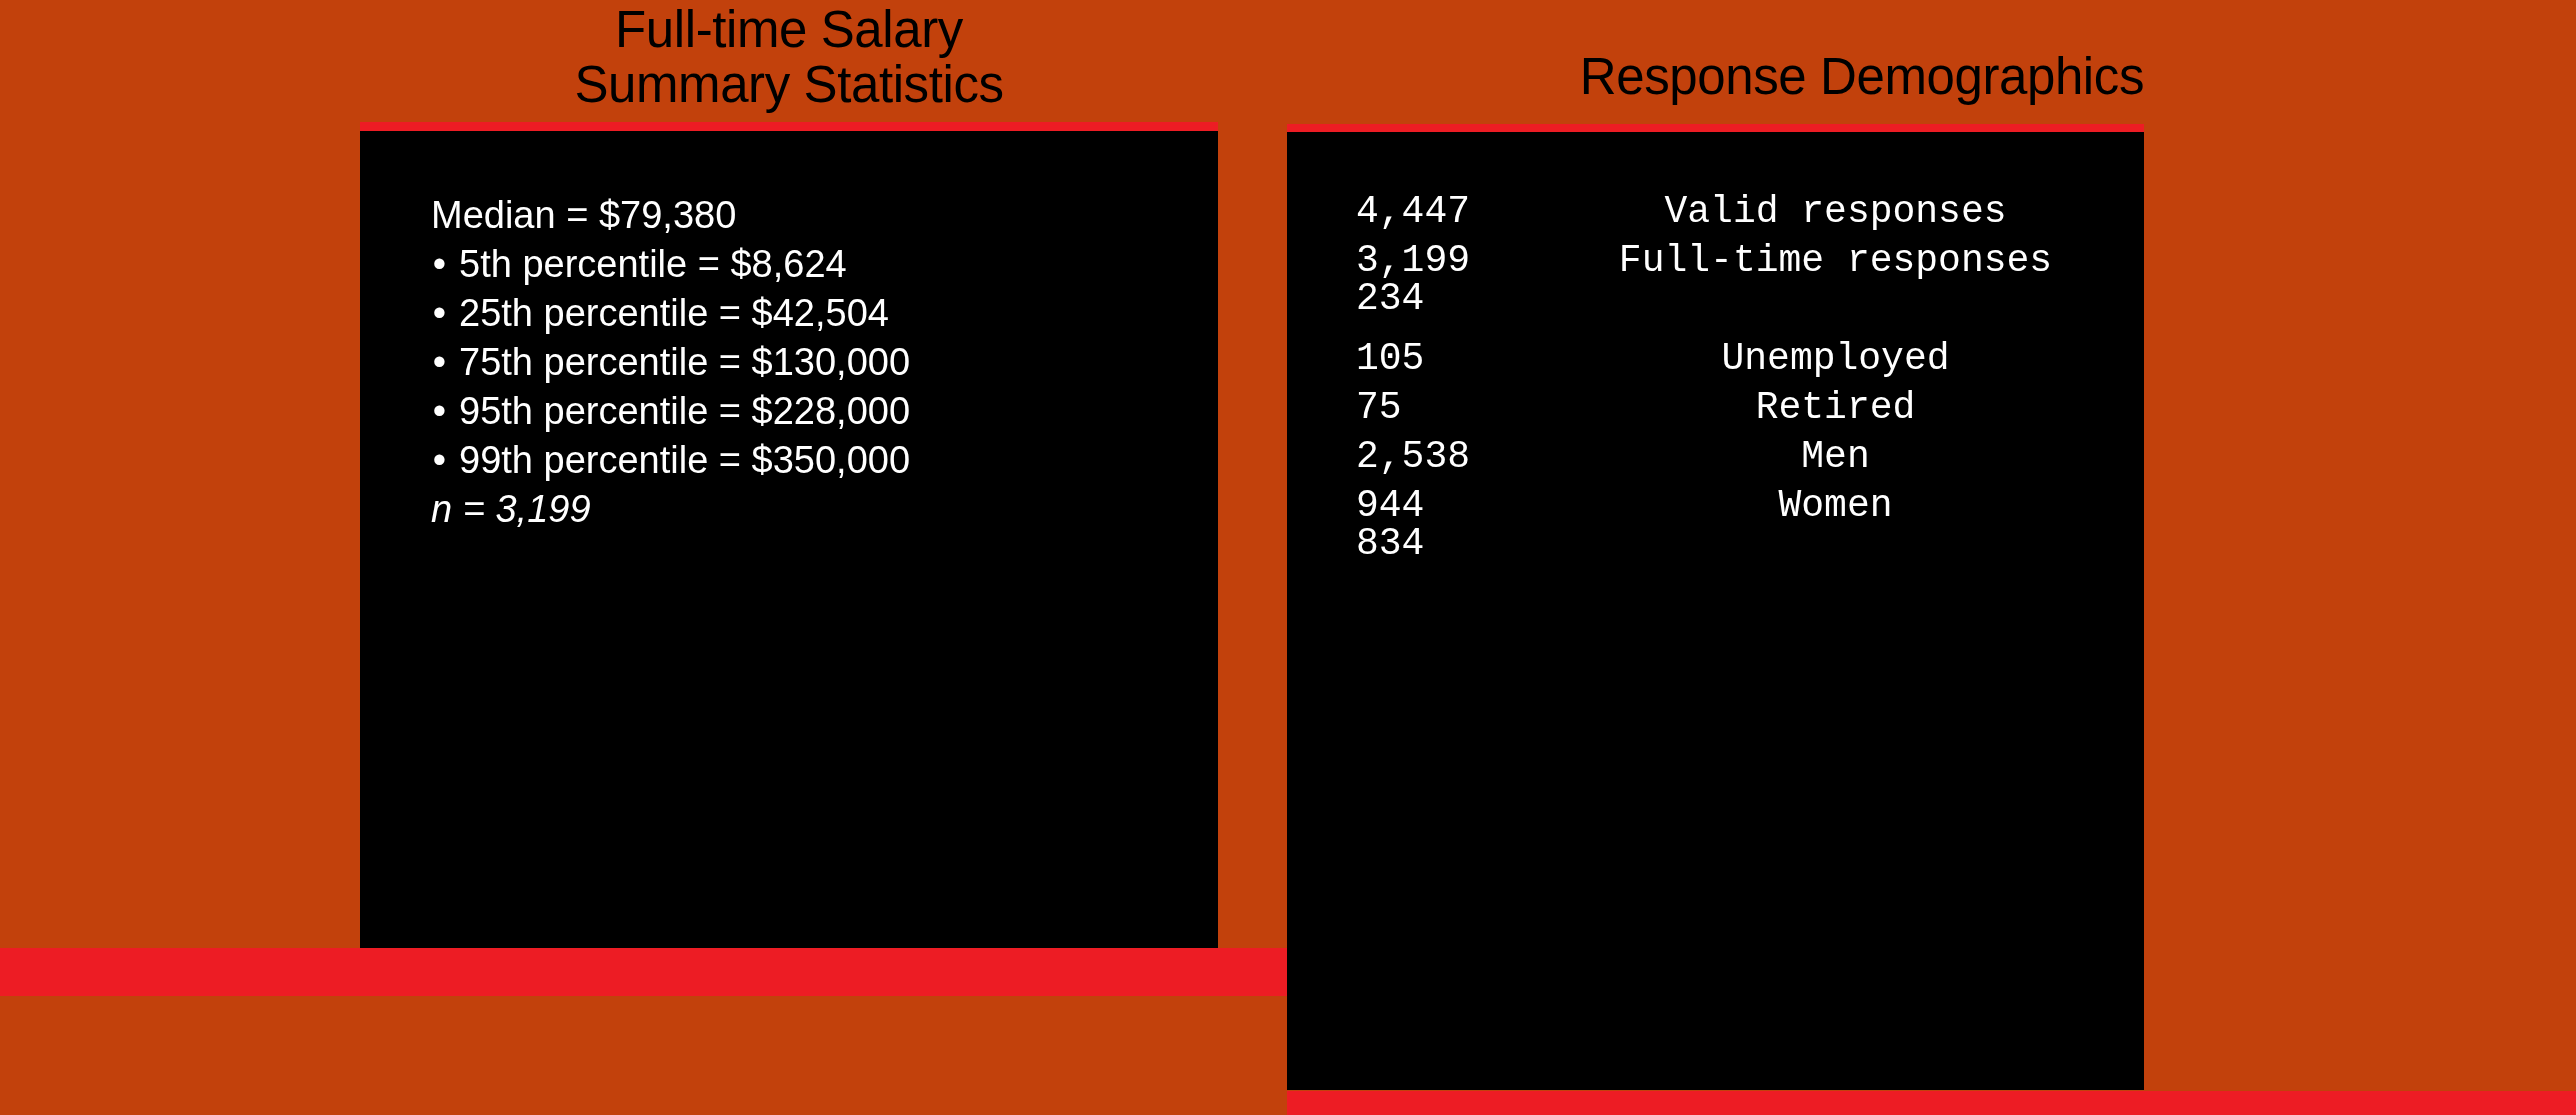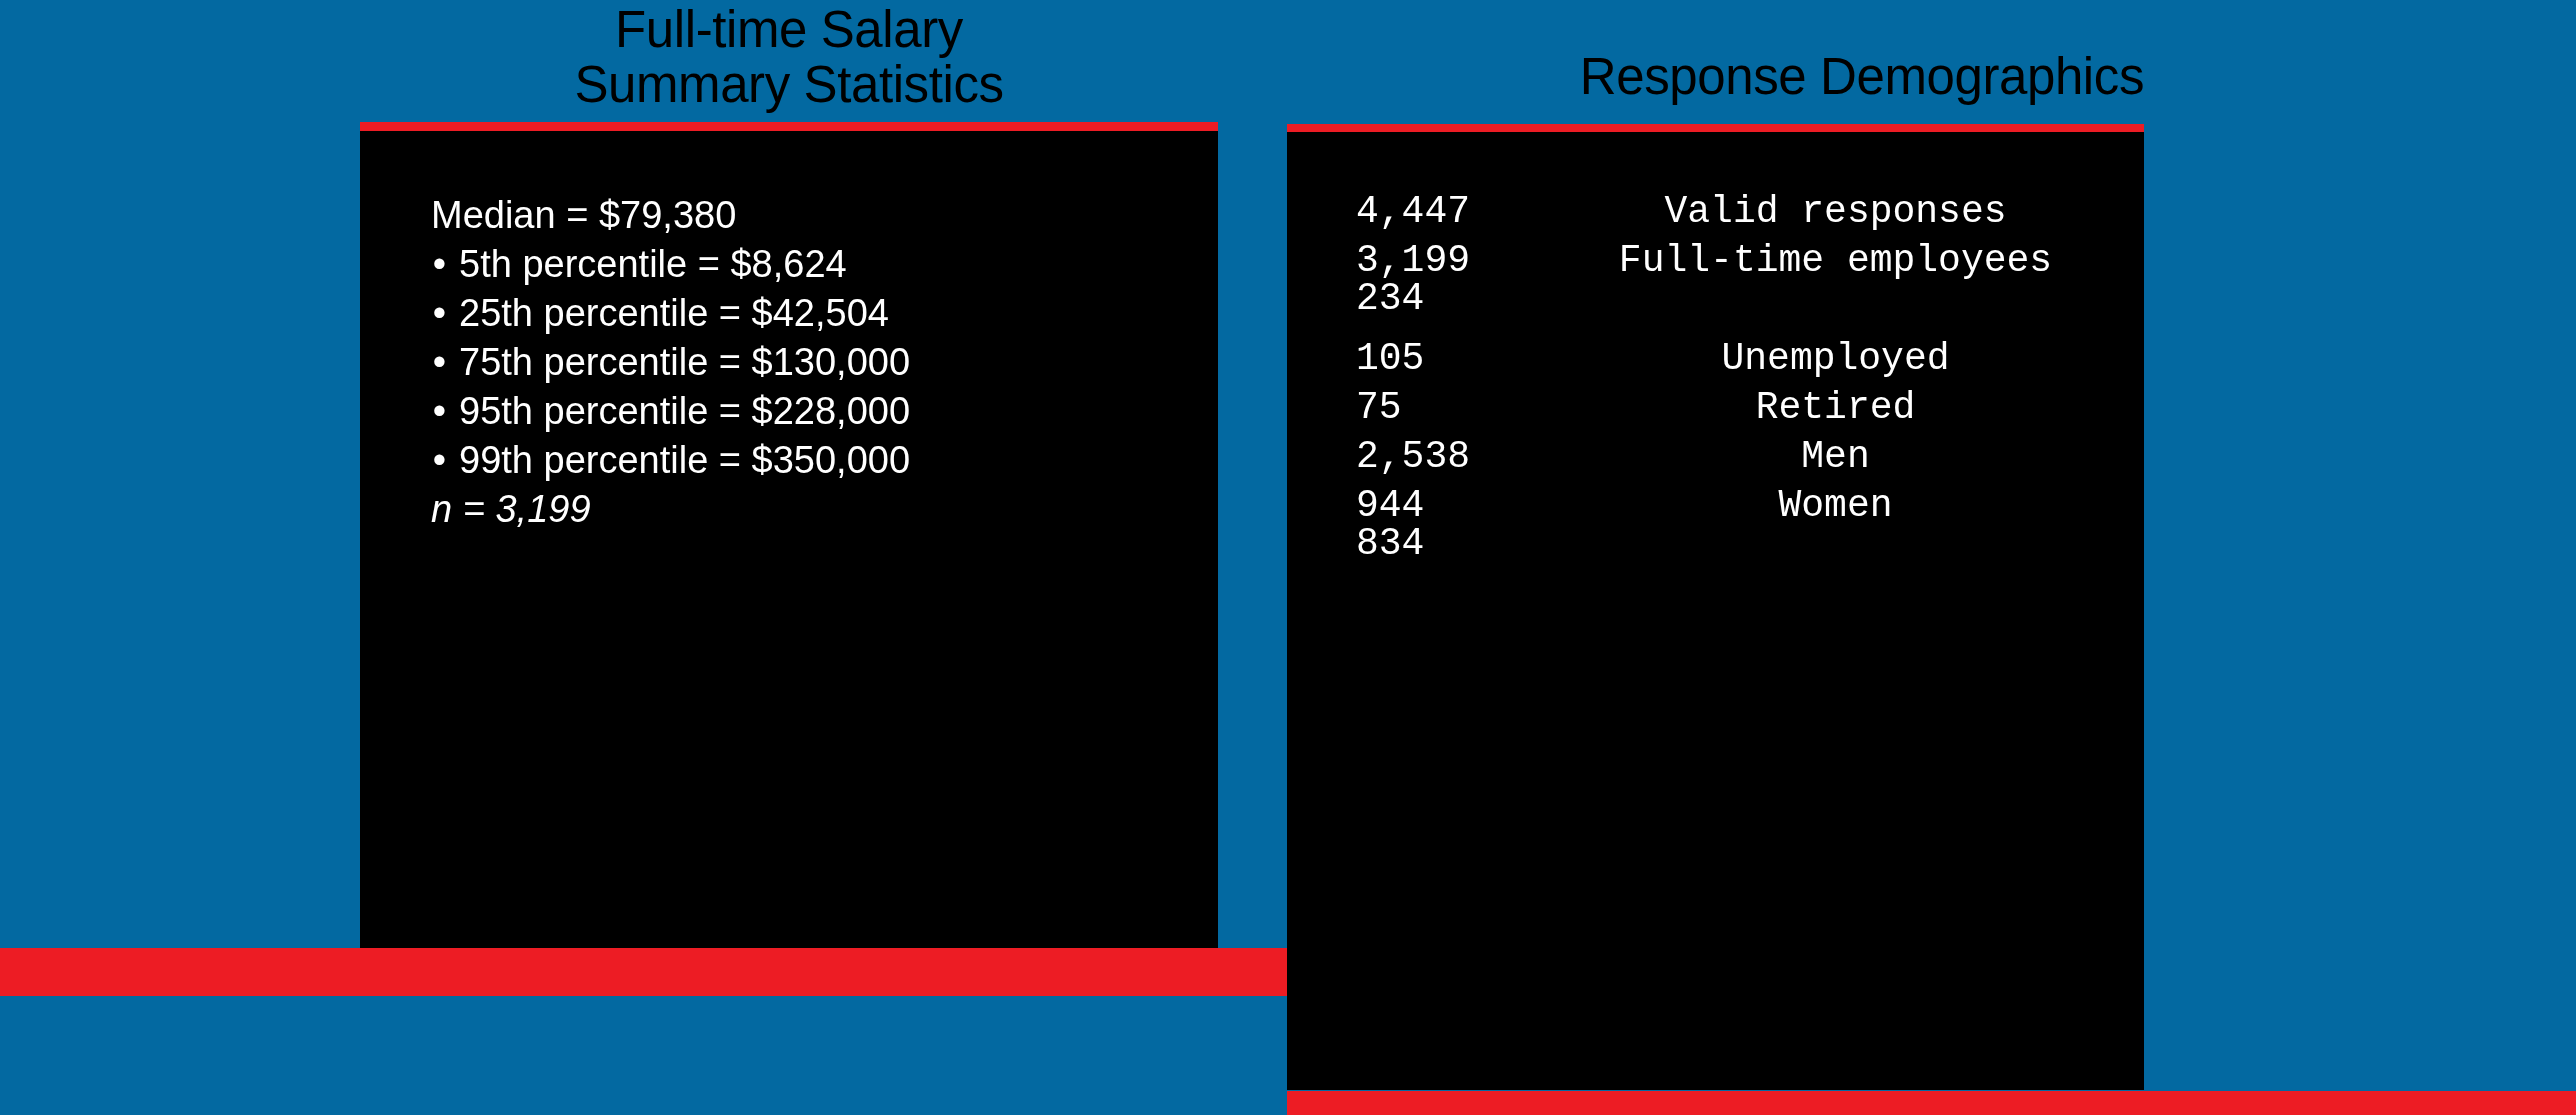--- a/index.html
+++ b/index.html
@@ -117,21 +117,21 @@
   }
   .demo-row .demo-label {
     flex: 1 1 auto;
     text-align: center;
     margin-top: 11px;
   }
 </style>
 </head>
 <body>
 
-<div id="stage" style="background: #0369a1;">
+<div id="stage" style="background: #c2410c;">
 
   <div class="panel-title" id="title-left" style="color: rgb(0, 0, 0);">Full-time Salary
 Summary Statistics</div>
 
   <div class="accent-top" id="accent-left" style="background: rgb(237, 28, 36);"></div>
 
   <div class="panel" id="panel-left" style="background: rgb(0, 0, 0);"></div>
 
   <div id="stats-list" style="color: rgb(255, 255, 255);">
       <div class="stat-line"><span class="txt">Median = $79,380</span></div>
@@ -151,21 +151,21 @@
 
   <div class="panel" id="panel-right" style="background: rgb(0, 0, 0);"></div>
 
   <div id="demo-list" style="color: rgb(255, 255, 255);">
       <div class="demo-row">
         <span class="demo-value">4,447</span>
         <span class="demo-label">Valid responses</span>
       </div>
       <div class="demo-row">
         <span class="demo-value">3,199</span>
-        <span class="demo-label">Full-time employees</span>
+        <span class="demo-label">Full-time responses</span>
       </div>
       <div class="demo-row">
         <span class="demo-value">234</span>
       </div>
       <div class="demo-row">
         <span class="demo-value">105</span>
         <span class="demo-label">Unemployed</span>
       </div>
       <div class="demo-row">
         <span class="demo-value">75</span>

